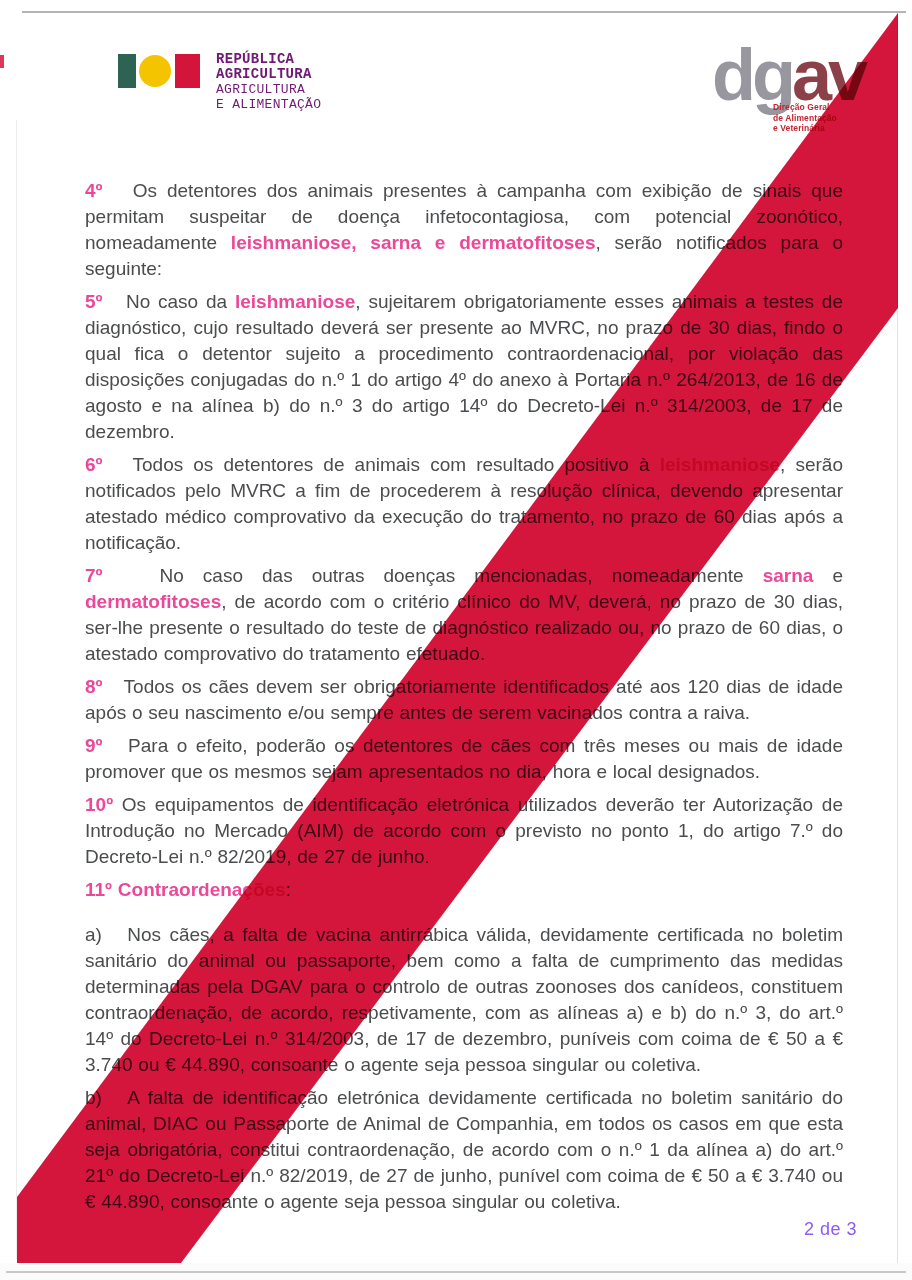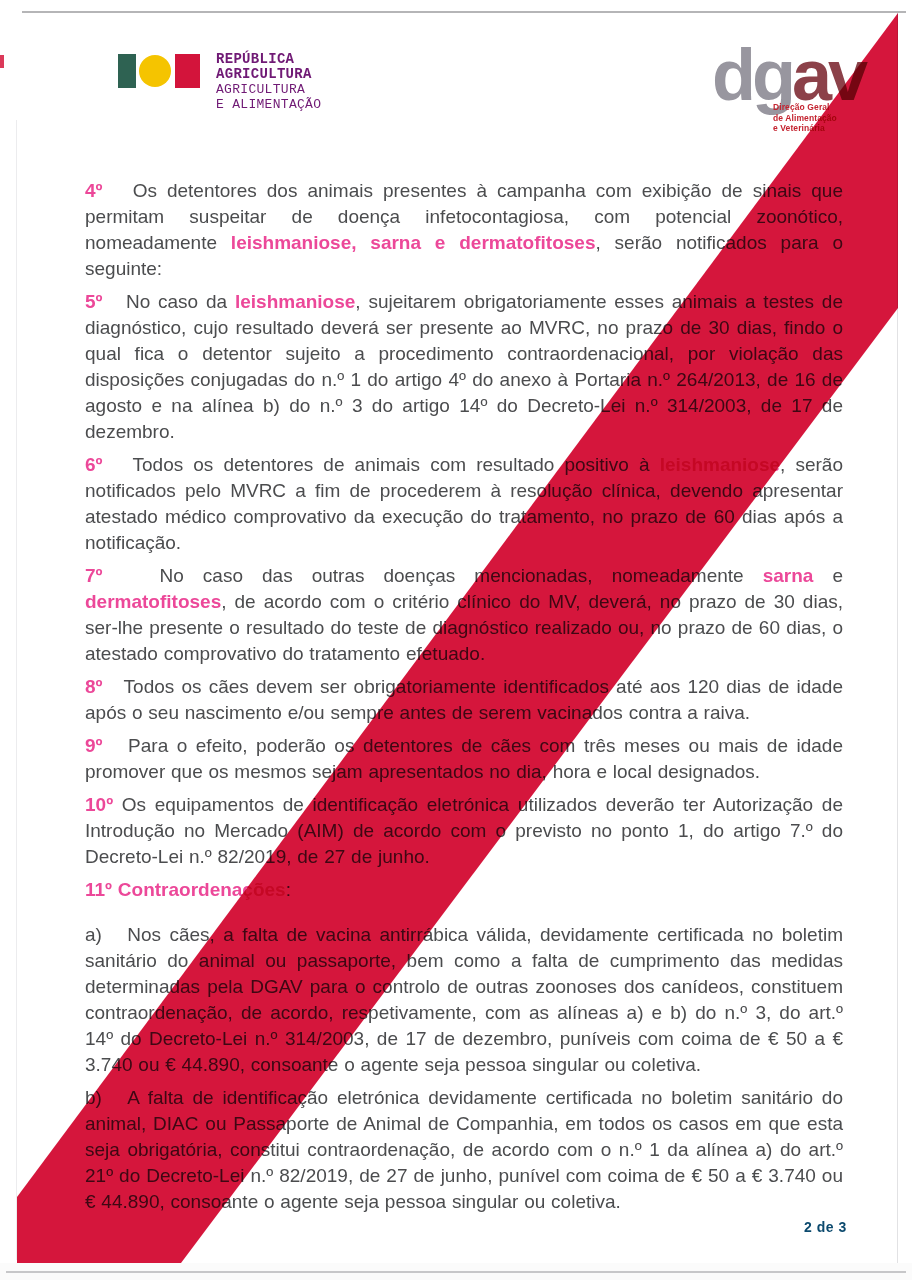--- a/index.html
+++ b/index.html
@@ -48,21 +48,21 @@
   .body-text{
     position:absolute;left:85px;top:178px;width:758px;z-index:1;
     color:#4b4c4e;font-size:19px;line-height:26px;text-align:justify;
     word-spacing:.5px;
   }
   .body-text p{margin:0 0 7px 0;}
   .body-text p[data-name="paragraph-p11"]{margin-bottom:19px;}
   .bold{font-weight:bold;color:#ec4899;}
 
   .page-footer{position:absolute;left:804px;top:1219px;z-index:1;
-               font-size:14px;color:#0c4a6e;letter-spacing:.5px;font-weight:bold;}
+               font-size:18px;color:#8b5cf6;letter-spacing:.5px;}
 </style>
 </head>
 <body>
 
 <div class="edge-top" data-name="scan-edge-top"></div>
 <div class="scan-strip-bottom" data-name="scan-strip-bottom"></div>
 <div class="edge-bottom" data-name="scan-edge-bottom"></div>
 <div class="edge-right" data-name="scan-edge-right"></div>
 <div class="edge-left" data-name="scan-edge-left"></div>
 <div class="edge-red-sliver" data-name="scan-red-artifact"></div>

